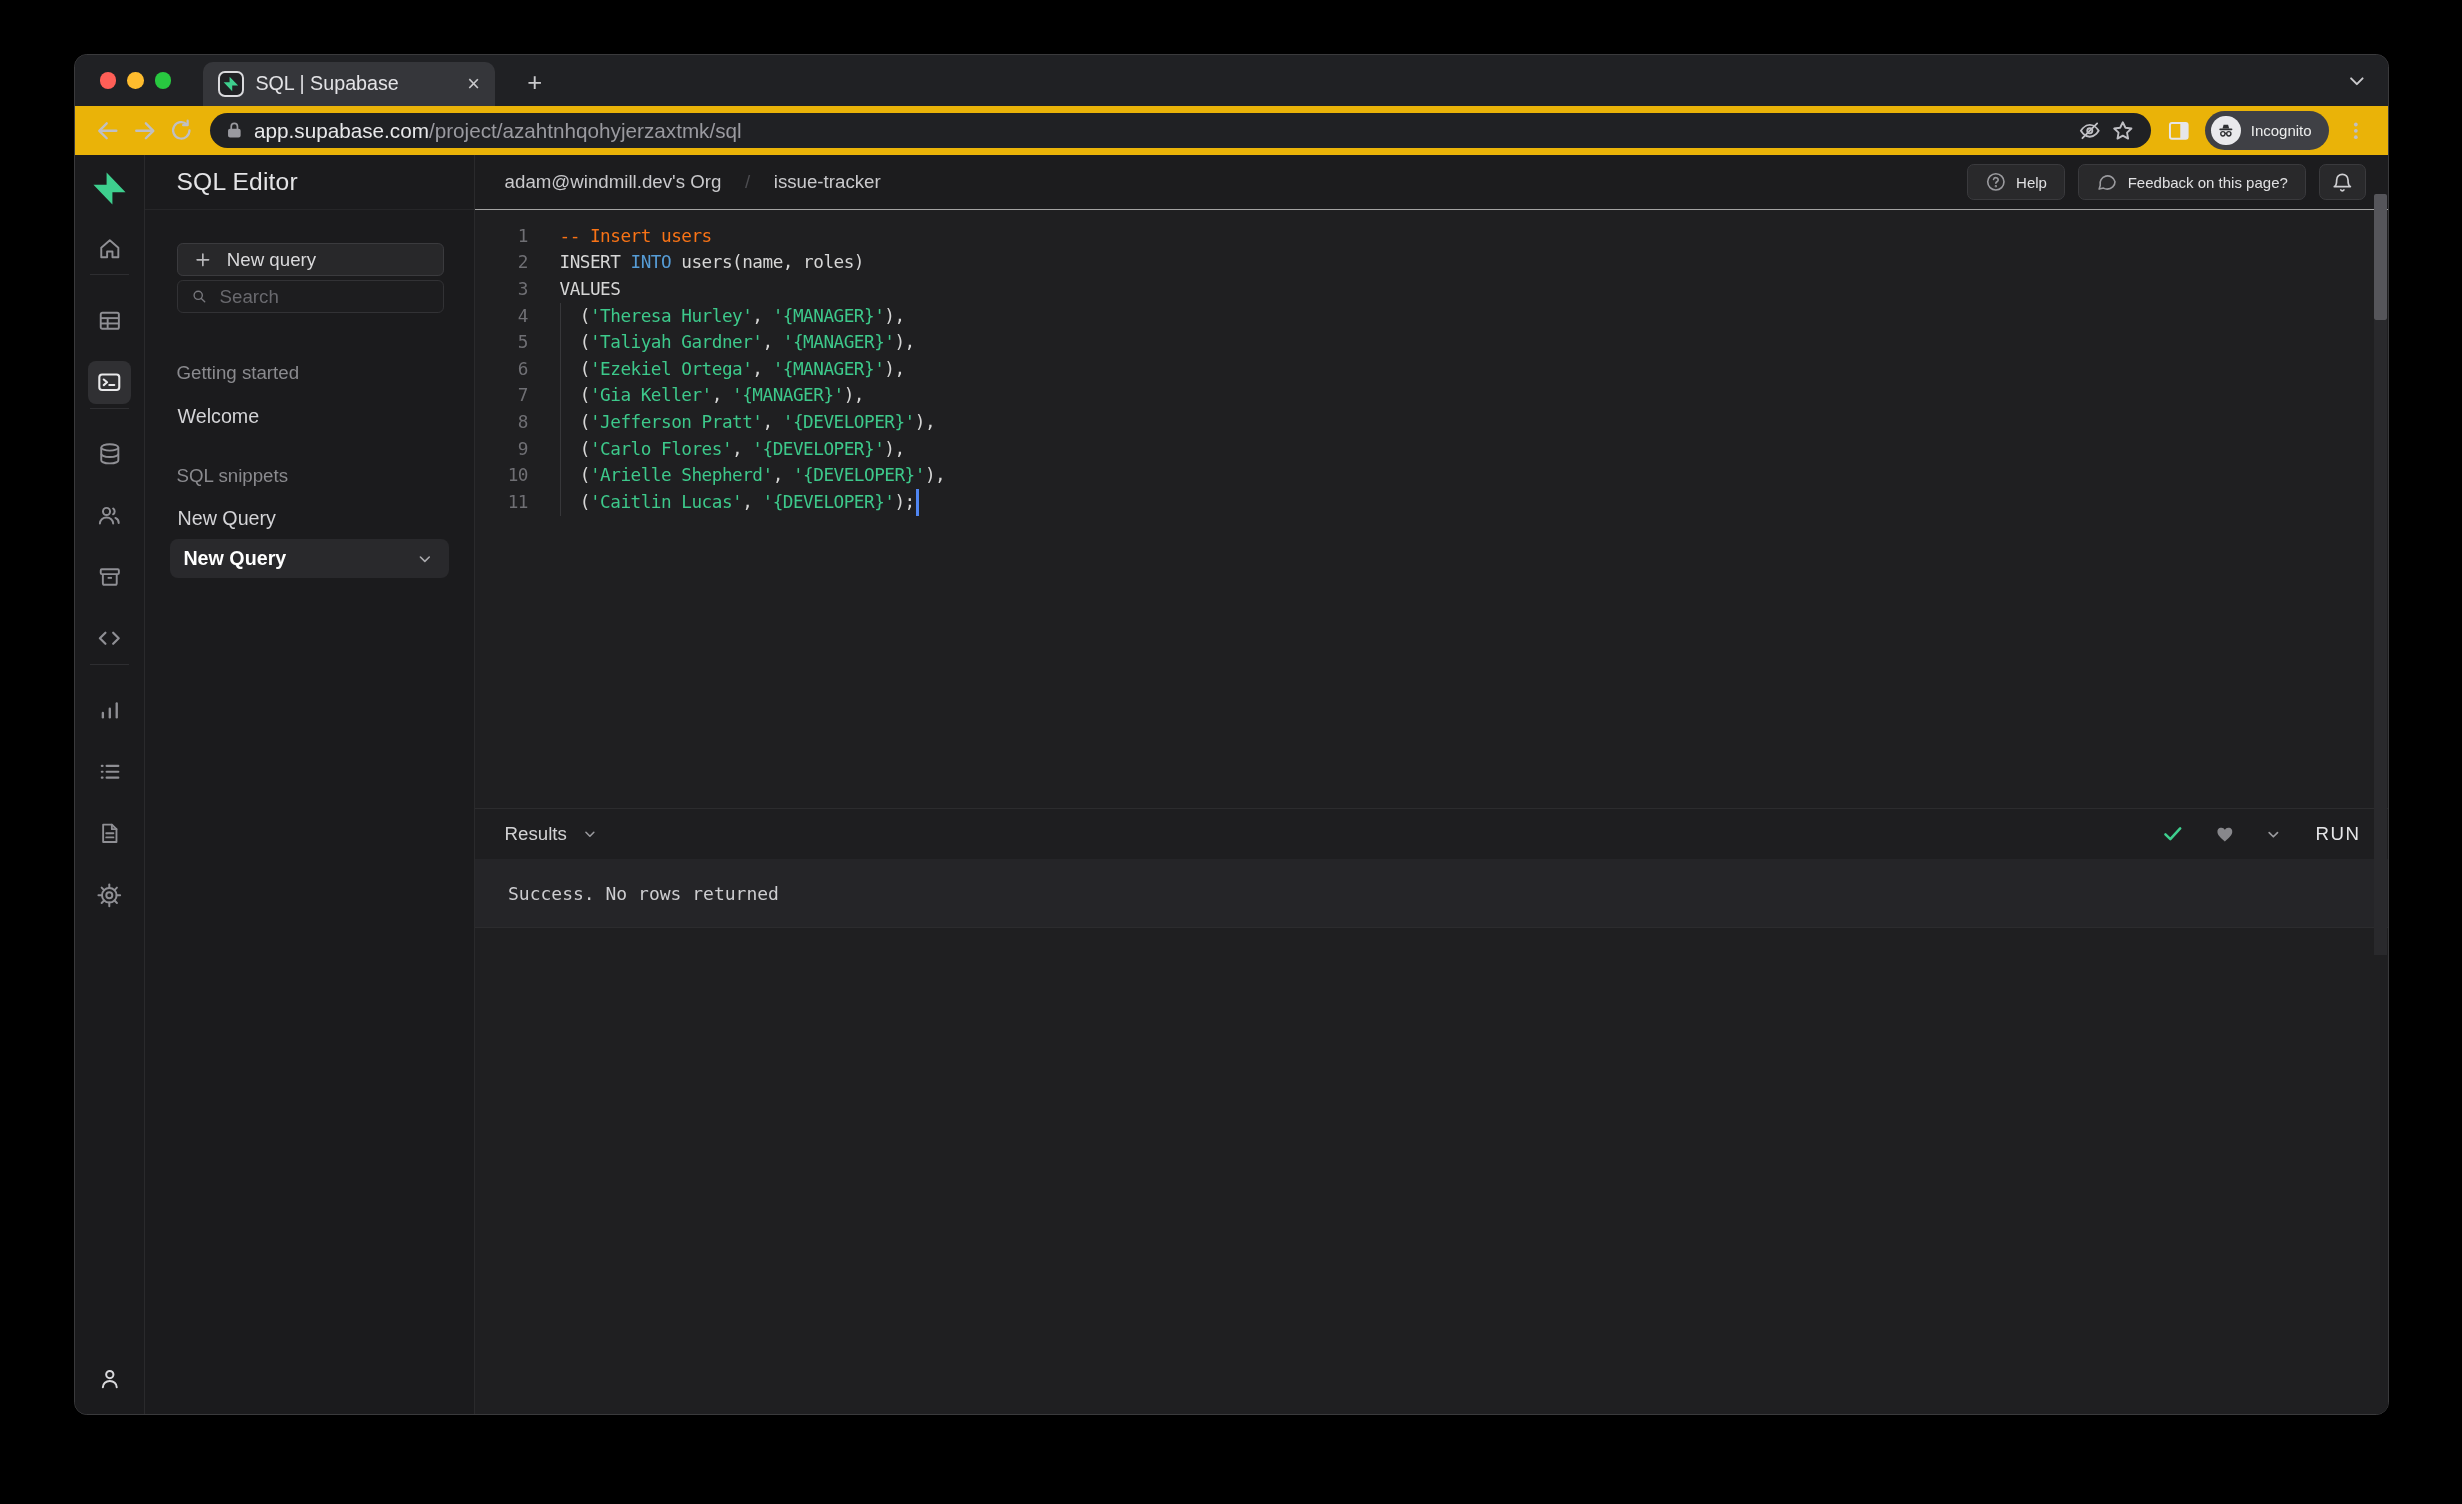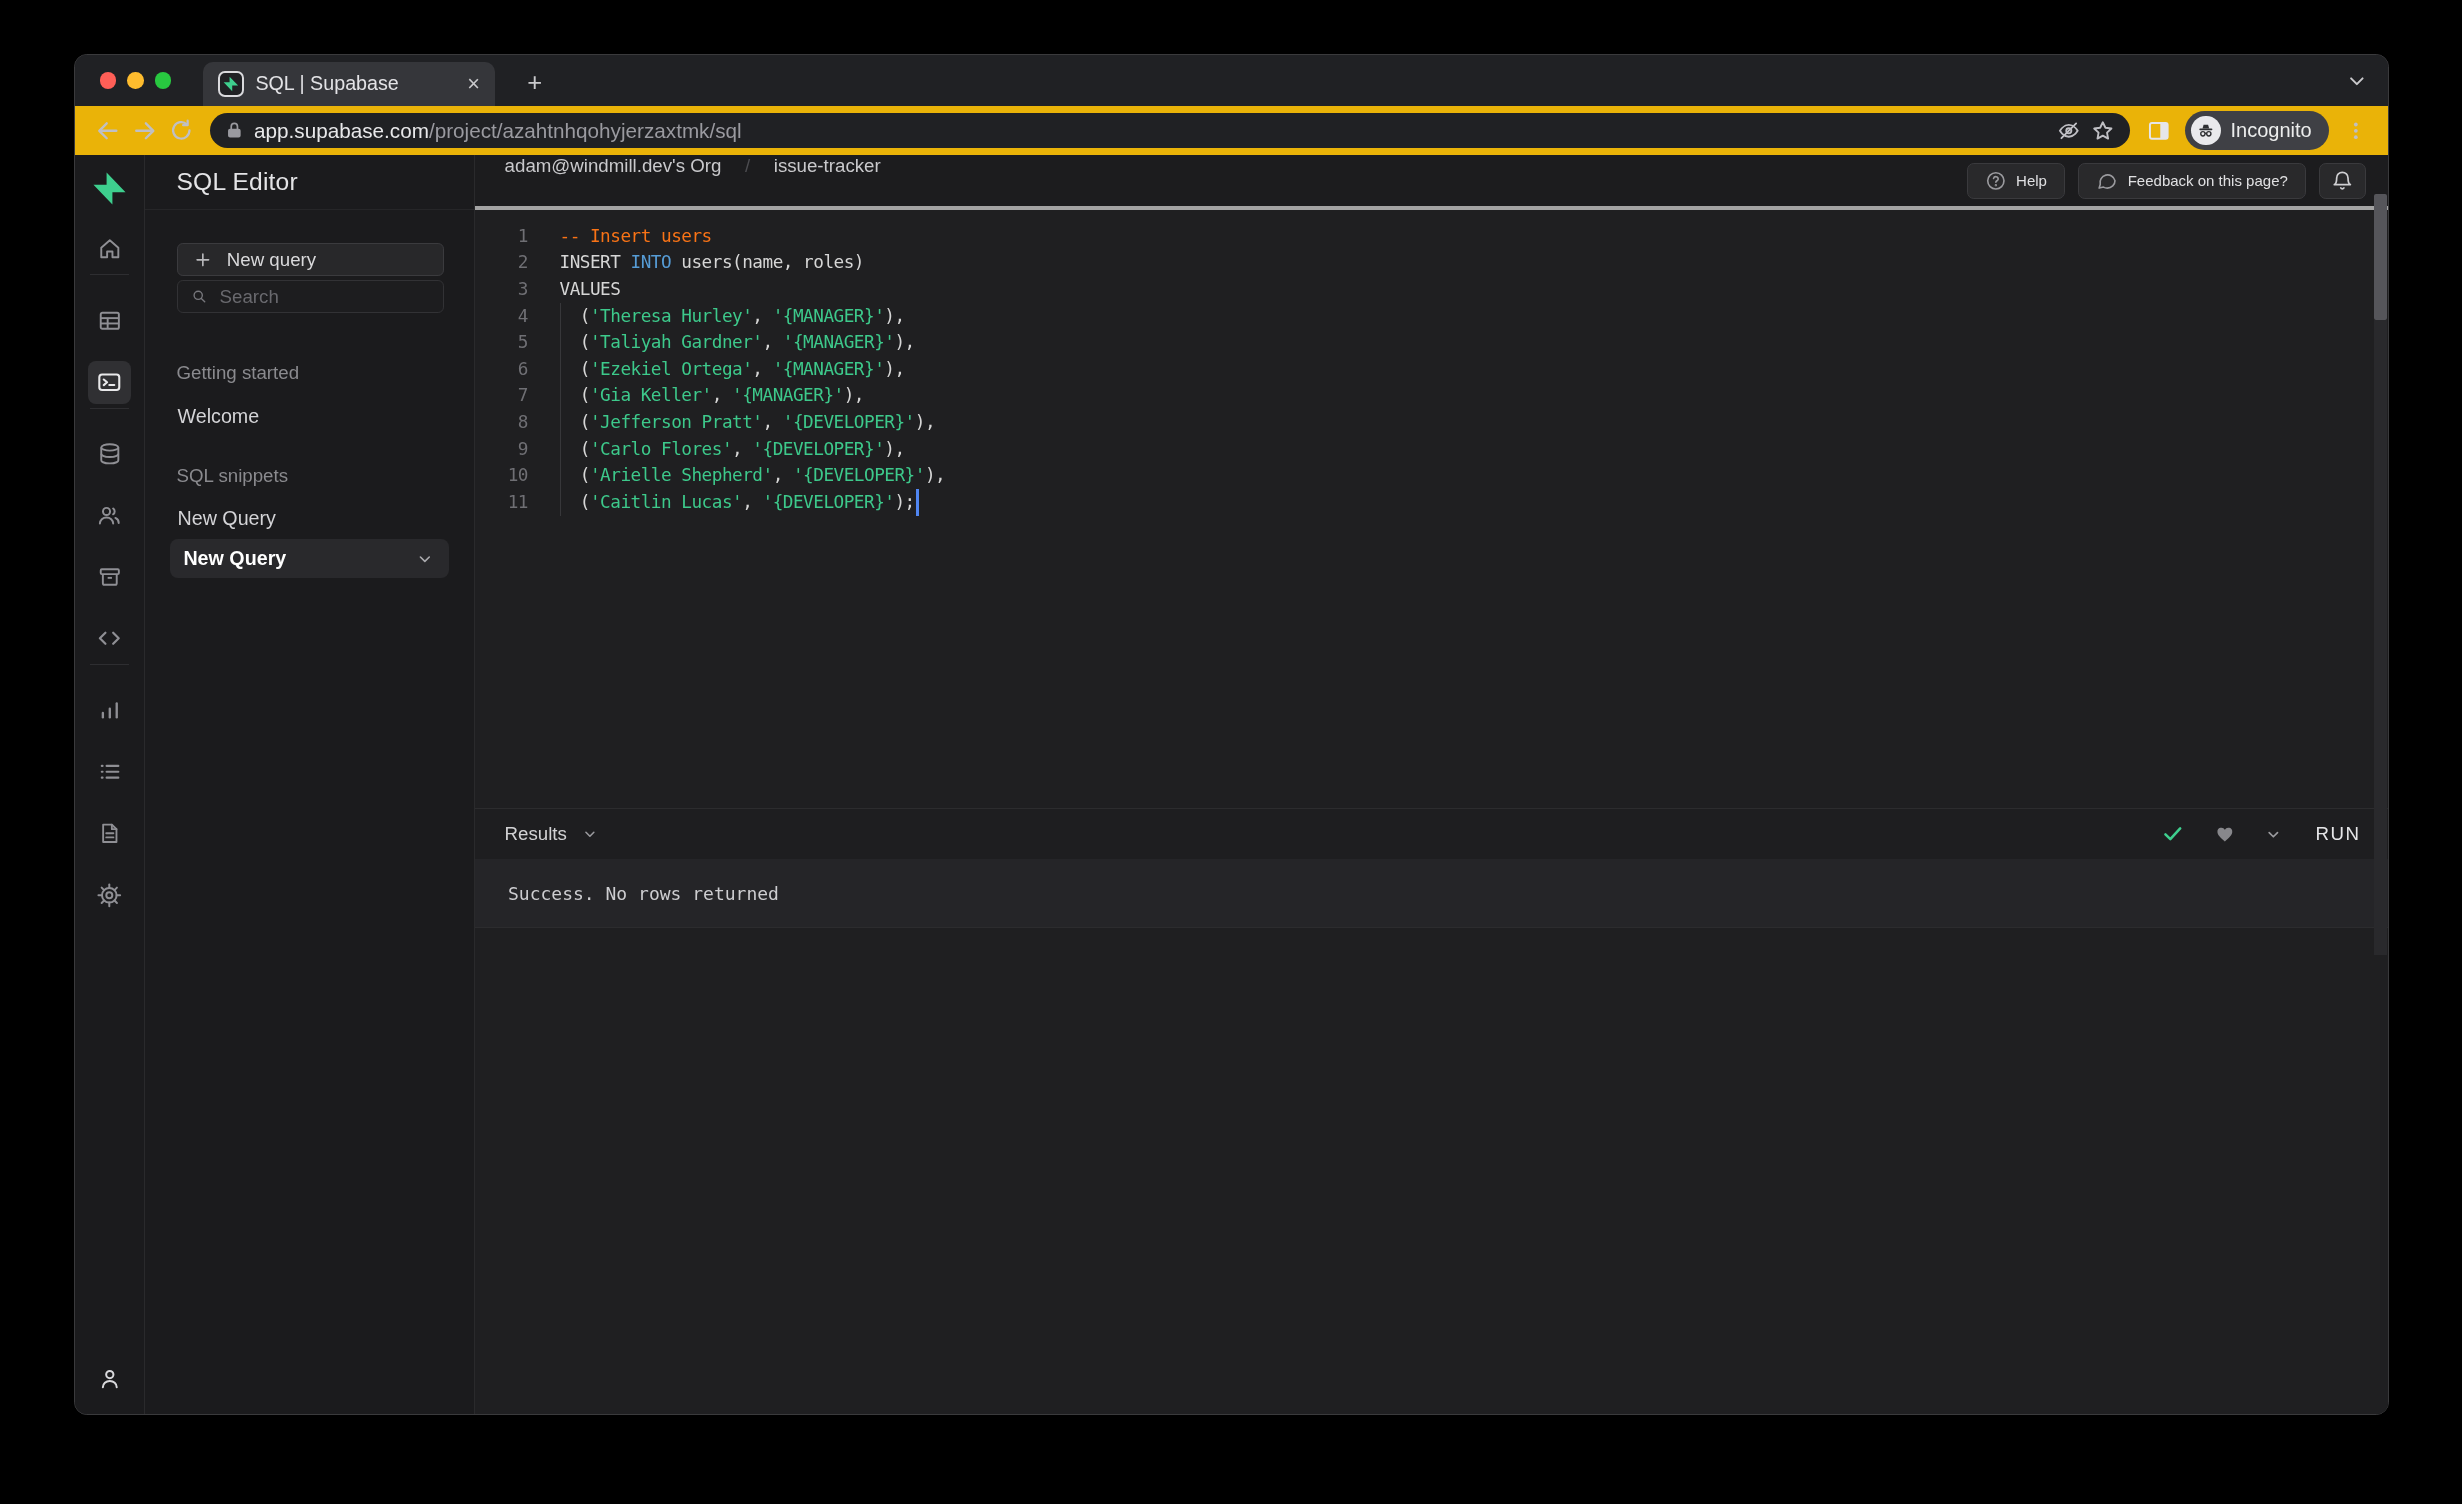--- a/index.html
+++ b/index.html
@@ -28,21 +28,21 @@
   .toolbar { height:49px; background:#eab308; flex:none; display:flex; align-items:center; padding:0 13.8px; }
   .nav-ic { width:37px; height:37px; display:flex; align-items:center; justify-content:center; flex:none; }
   .urlbar { flex:1; height:35px; background:#202124; border-radius:17.7px; margin:0 9.9px;
     display:flex; align-items:center; padding:0 15.8px; gap:9.9px; min-width:0; }
   .url-text { font-size:20.7px; color:#e8e8ea; white-space:nowrap; overflow:hidden; flex:1; }
   .url-text .path { color:#9a9aa0; }
   .incog { height:39px; border-radius:19.7px; background:#3f4045; display:flex; align-items:center;
     gap:9.9px; padding:0 17.7px 0 5.9px; margin:0 7.9px; }
   .incog-circle { width:29.6px; height:29.6px; border-radius:50%; background:#e9e9ec; display:flex;
     align-items:center; justify-content:center; }
-  .incog-label { color:#eceded; font-size:20px; }
+  .incog-label { color:#eceded; font-size:15px; }
 
   
   .app { flex:1; display:flex; background:#1b1b1d; min-height:0; }
 
   .rail { width:70px; flex:none; border-right:1px solid #2a2a2c; display:flex; flex-direction:column;
     align-items:center; padding-top:15.8px; }
   .logo { width:35px; height:35px; margin-bottom:21.7px; }
   .rbtn { width:43px; height:43px; border-radius:7.9px; display:flex; align-items:center;
     justify-content:center; margin-bottom:18.7px; color:#8f8f94; }
   .rbtn.active { background:#303033; color:#e8e8ea; }
@@ -64,22 +64,22 @@
     font-size:18.7px; width:100%; font-family:inherit; }
   .search-box input::placeholder { color:#69696e; }
   .sec-heading { color:#8a8a8e; font-size:18.7px; margin-top:37px; }
   .sec-heading.first { margin-top:49px; }
   .snip-item { color:#d4d4d7; font-size:19.7px; margin-top:20.7px; padding-left:1px; }
   .snip-selected { margin:8.9px -5.9px 0 -6.9px; height:39px; border-radius:7.9px; background:#29292c;
     display:flex; align-items:center; justify-content:space-between; padding:0 15.8px 0 13.8px; }
   .snip-selected .lbl { color:#fff; font-size:19.7px; font-weight:bold; }
 
   .main { flex:1; display:flex; flex-direction:column; position:relative; min-width:0; background:#1f1f21; }
-  .main-header { height:55px; flex:none; border-bottom:4px solid #a3a3a3; display:flex;
-    padding:0 21.7px 0 29.6px; background:#1c1c1e; }
+  .main-header { height:55px; flex:none; border-bottom:1px solid #a3a3a3; display:flex;
+    align-items:center; padding:0 21.7px 0 29.6px; background:#1c1c1e; }
   .crumb { color:#c9c9cc; font-size:18.7px; }
   .crumb-sep { color:#4c4c50; font-size:18.7px; margin:0 23.6px; }
   .header-right { margin-left:auto; display:flex; align-items:center; gap:13.8px; }
   .hbtn { height:36px; border-radius:6.9px; background:#29292b; border:1px solid #3a3a3d;
     display:flex; align-items:center; gap:9.9px; padding:0 16.7px; color:#e0e0e2; font-size:15px; }
   .hbtn.icon-only { width:47px; justify-content:center; padding:0; }
 
   .editor { height:598px; flex:none; position:relative; background:#1f1f21; padding-top:12.8px;
     font-family:"DejaVu Sans Mono","Liberation Mono",monospace; font-size:17.7px; letter-spacing:-0.5px; overflow:hidden; }
   .cl { display:flex; height:26.6px; line-height:26.6px; }

